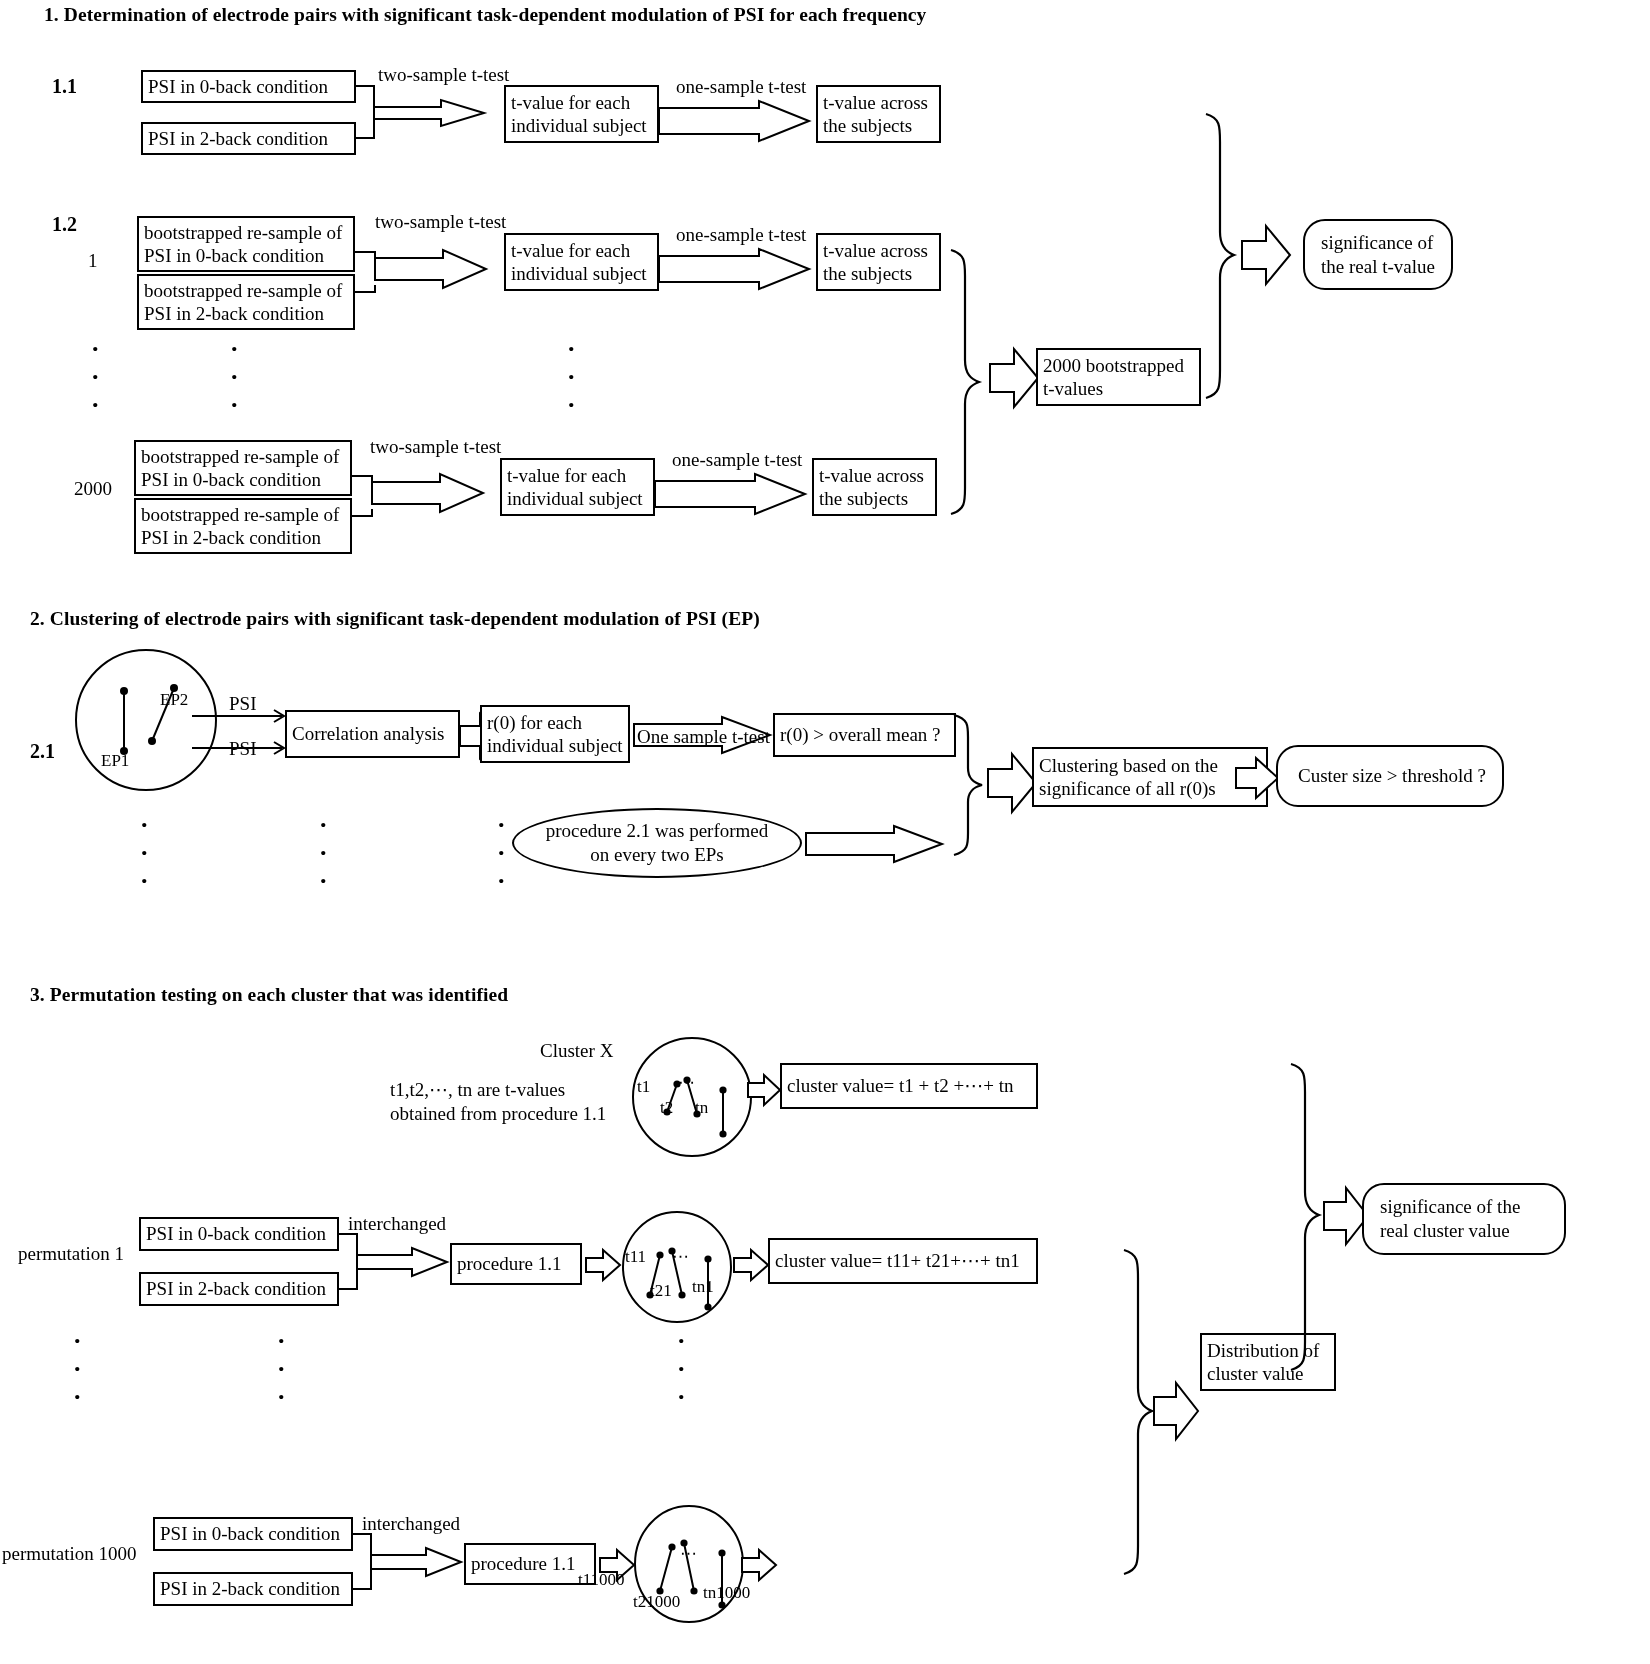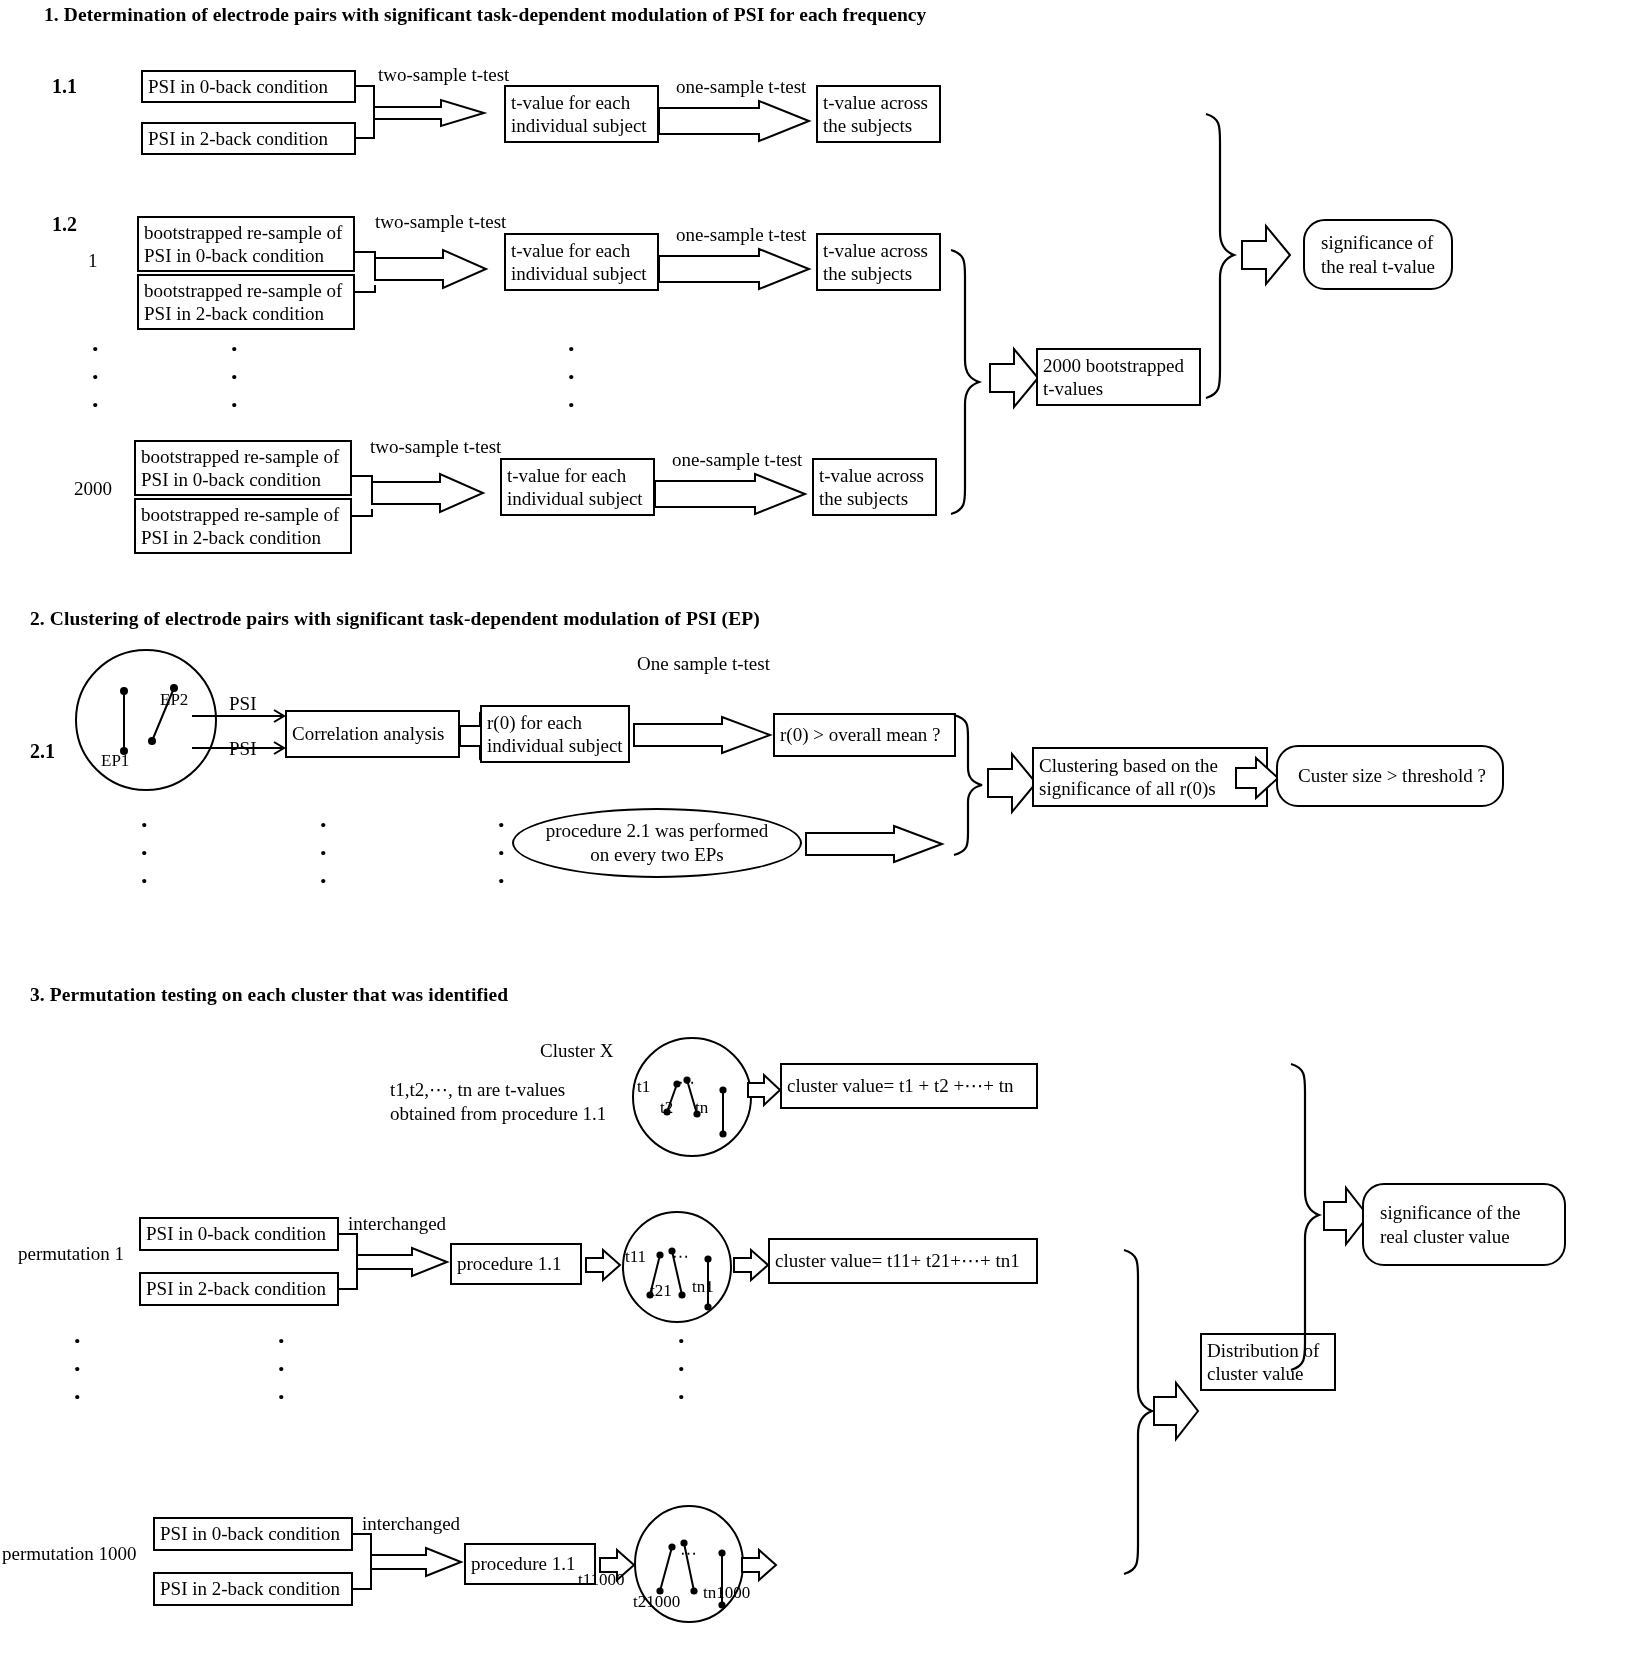--- a/index.html
+++ b/index.html
@@ -253,21 +253,21 @@
   </svg>
 
   <div class="abs box" style="left:480px;top:705px;width:150px;height:58px;">
     <div>r(0) for each</div>
     <div>individual subject</div>
   </div>
 
   <svg class="abs" style="left:634px;top:716px;" width="140" height="38">
     <path d="M0,8 L88,8 L88,1 L136,19 L88,37 L88,30 L0,30 Z" stroke="#000" stroke-width="2" fill="#fff"></path>
   </svg>
-  <div class="abs plain-label" style="left:637px;top:653px;font-family:Liberation Serif, serif;">One sample t-test</div>
+  <div class="abs plain-label" style="left:637px;top:726px;font-family:Liberation Serif, serif;">One sample t-test</div>
 
   <div class="abs box" style="left:773px;top:713px;width:183px;height:44px;">
     <div>r(0) &gt; overall mean ?</div>
   </div>
 
   <div class="abs dots" style="left:141px;top:812px;height:70px;">
     <span>.</span>
       <span>.</span>
       <span>.</span>
   </div>
@@ -466,18 +466,18 @@
   </div>
 
   <svg class="abs" style="left:1285px;top:1062px;" width="40" height="312">
     <path d="M6,2 C20,6 20,14 20,30 L20,130 C20,144 26,150 34,153 C26,156 20,162 20,176 L20,280 C20,296 20,304 6,308" stroke="#000" stroke-width="2.2" fill="none"></path>
   </svg>
 
   <svg class="abs" style="left:1322px;top:1185px;" width="48" height="62">
     <path d="M2,17 L24,17 L24,3 L46,31 L24,59 L24,45 L2,45 Z" stroke="#000" stroke-width="2" fill="#fff"></path>
   </svg>
 
-  <div class="abs rbox" style="left:1362px;top:1183px;width:204px;height:83px;">
+  <div class="abs rbox" style="left:1362px;top:1183px;width:204px;height:72px;">
     <div>significance of the</div>
     <div>real cluster value</div>
   </div>
 
 </div>
 
 </body></html>

